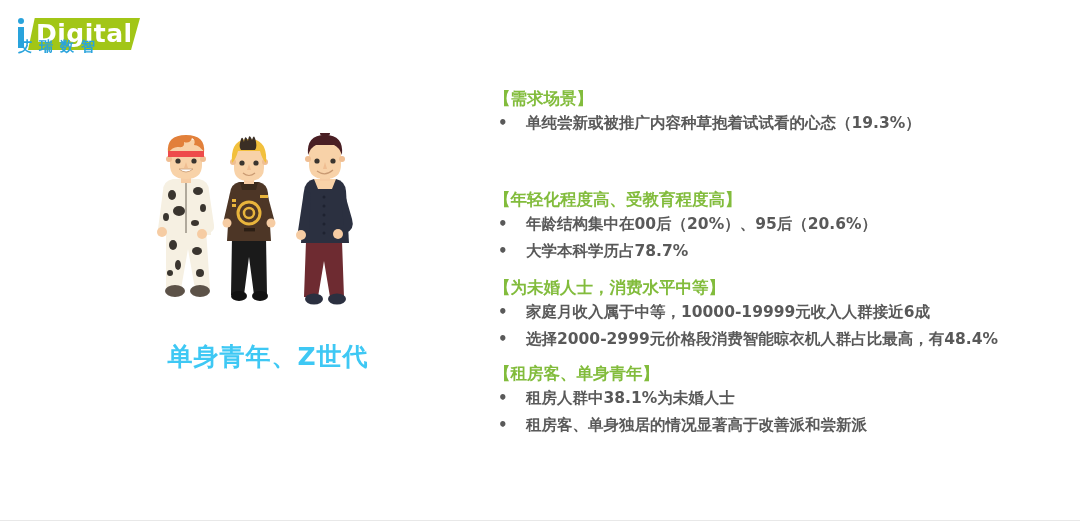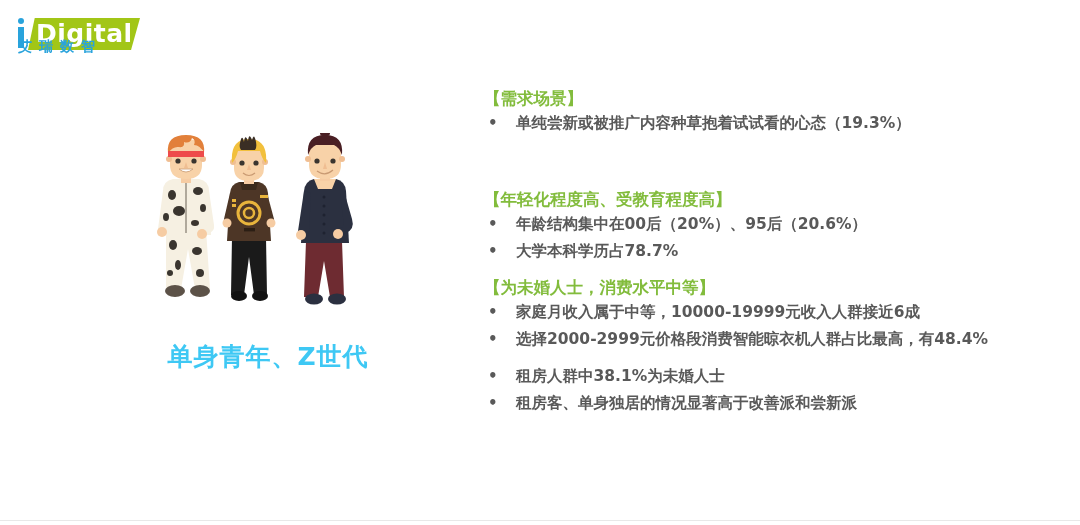--- a/index.html
+++ b/index.html
@@ -43,21 +43,21 @@
   .illus svg { display:block; }
   .caption {
     position:absolute; left:108px; top:340px; width:320px;
     text-align:center;
     font-size:25px; font-weight:bold; color:#3EC8F4;
     letter-spacing:1px;
     font-family:"DejaVu Sans", sans-serif;
   }
 
   
-  .content { position:absolute; left:484px; top:88px; width:578px; }
+  .content { position:absolute; left:494px; top:88px; width:578px; }
   .block { margin-bottom:0; }
   .block-head {
     color:#82BC3C; font-weight:bold; font-size:16.5px;
     line-height:22px; letter-spacing:0px;
     font-family:"DejaVu Sans", sans-serif;
   }
   .bullets { list-style:none; }
   .bullet {
     display:flex; align-items:flex-start;
     font-size:15.5px; line-height:27px; color:#595959; font-weight:bold;
@@ -279,20 +279,21 @@
         <div class="bullet">
           <span class="dot">•</span>
           <span class="txt">选择2000-2999元价格段消费智能晾衣机人群占比最高，有48.4%</span>
         </div>
       </div>
     </div>
 
     <div class="sp-3"></div>
 
     <div class="block">
+      <div class="block-head">【租房客、单身青年】</div>
       <div class="bullets">
         <div class="bullet">
           <span class="dot">•</span>
           <span class="txt">租房人群中38.1%为未婚人士</span>
         </div>
         <div class="bullet">
           <span class="dot">•</span>
           <span class="txt">租房客、单身独居的情况显著高于改善派和尝新派</span>
         </div>
       </div>

